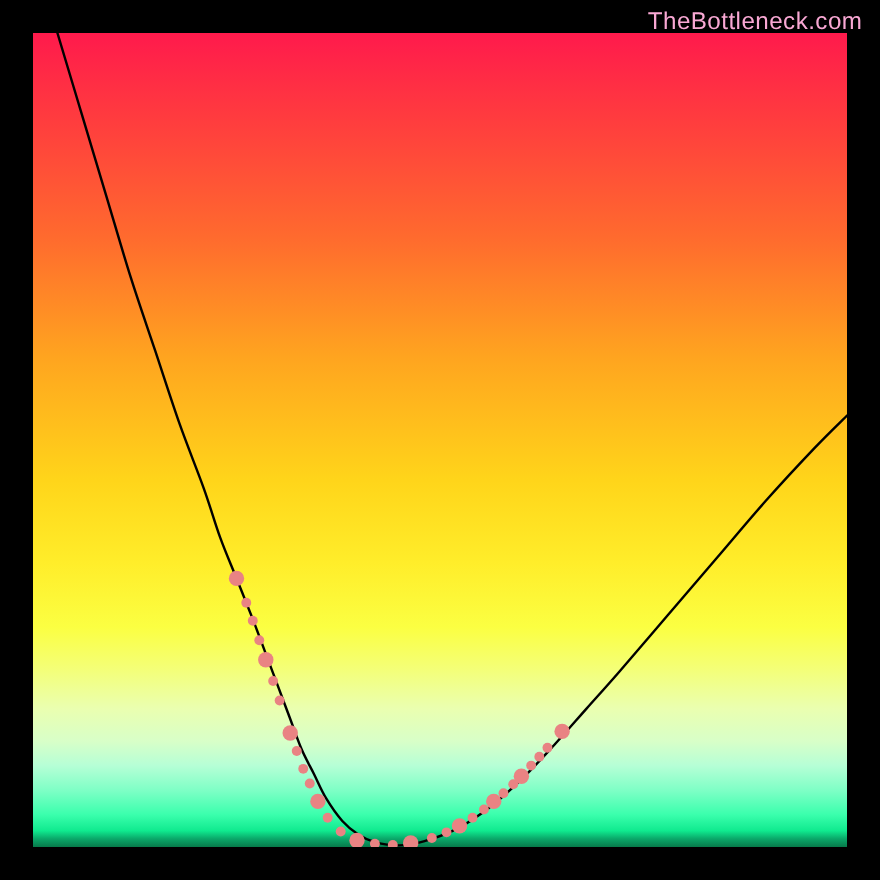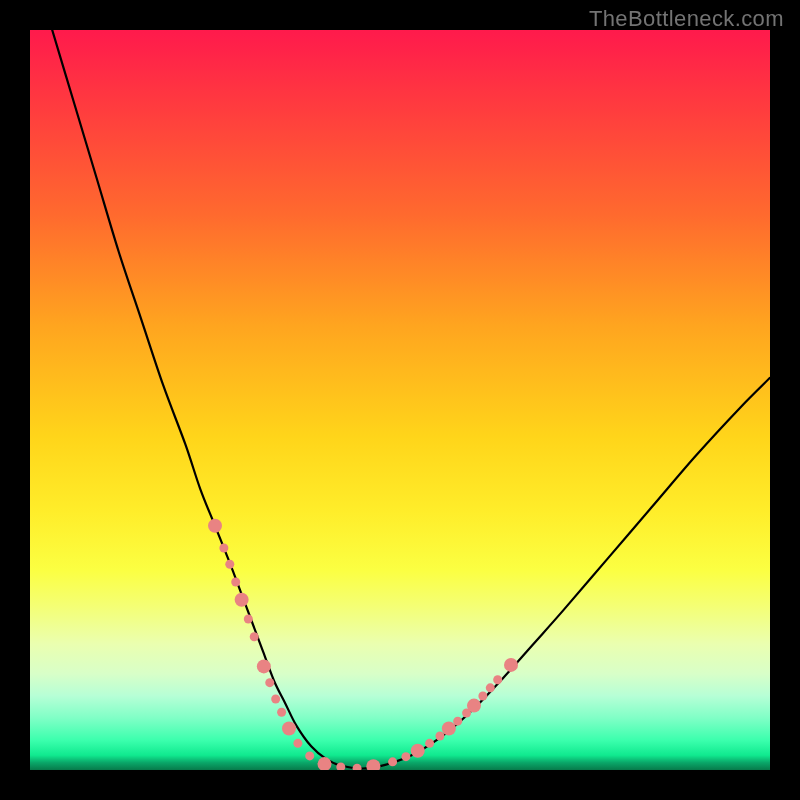--- a/index.html
+++ b/index.html
@@ -39,21 +39,21 @@
       #3bffad 96%,
       #10ea8f 98%,
       #0aa769 99%,
       #077a4a 100%
     );
   }
   .watermark {
     position: absolute;
     top: 6px;
     right: 16px;
-    color: #737373;
+    color: #f9a8d4;
     font-size: 22px;
     font-weight: 500;
     letter-spacing: 0.4px;
     user-select: none;
   }
   svg.overlay {
     position: absolute;
     left: 0;
     top: 0;
     width: 740px;

